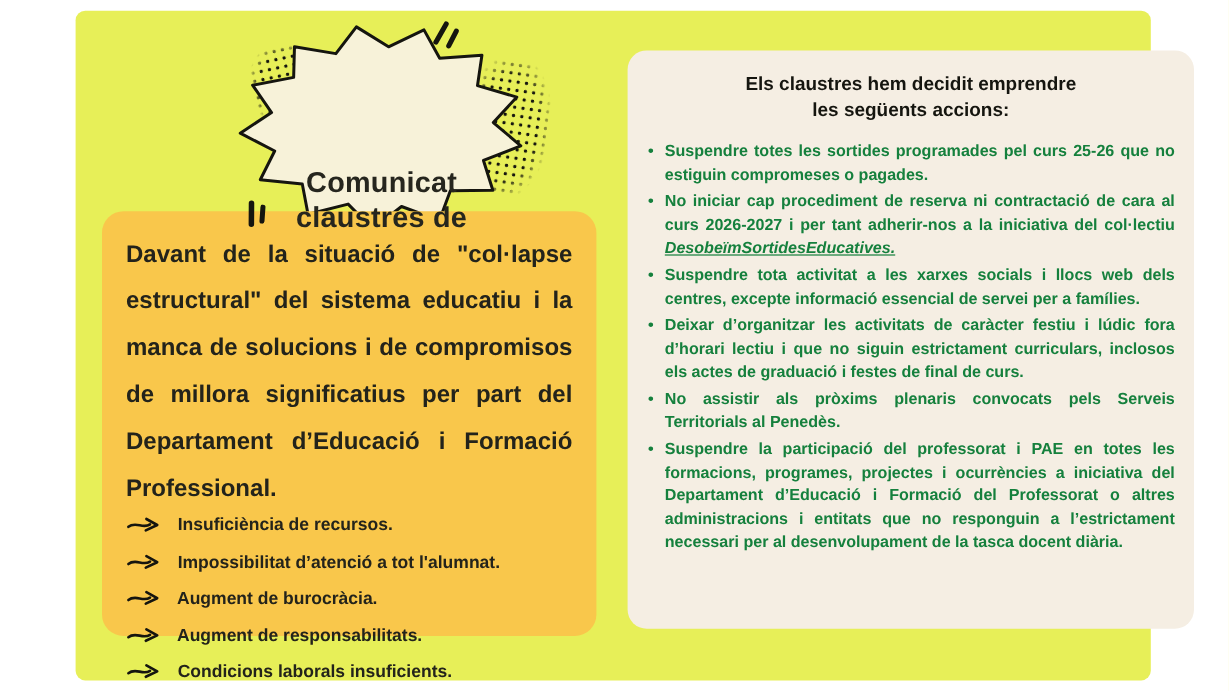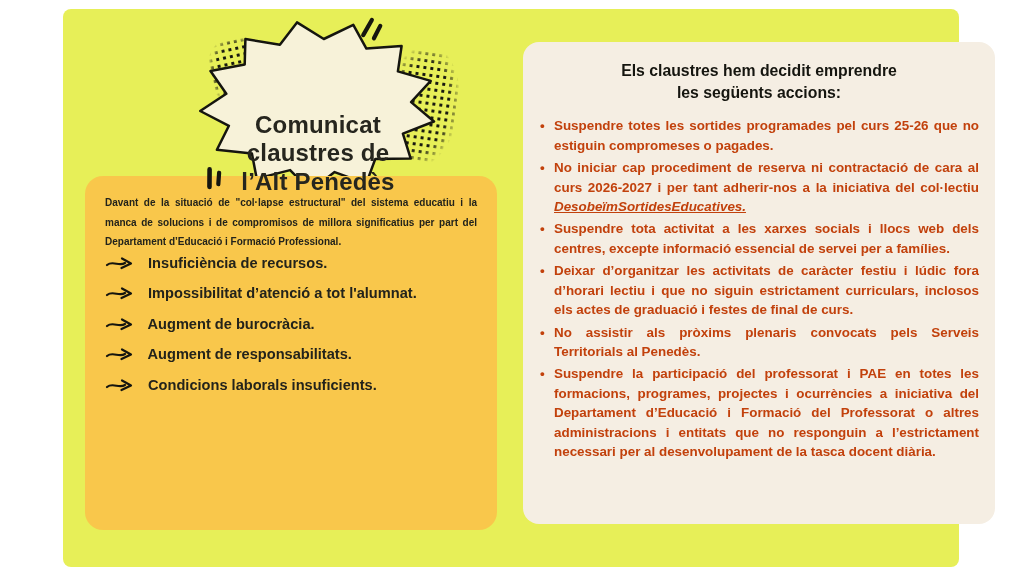--- a/index.html
+++ b/index.html
@@ -38,38 +38,38 @@
     font-size:24px;font-weight:700;line-height:1.18;color:#26261e;letter-spacing:.2px;
   }
   .accent-mark{position:absolute;z-index:3;}
   .accent-top{left:358px;top:14px;transform:rotate(6deg);}
   .accent-bottom{left:198px;top:168px;transform:rotate(24deg);}
   
   .left-panel{
     position:absolute;left:85px;top:176px;width:412px;height:354px;z-index:2;
     background:var(--left_panel_bg);border-radius:18px;padding:17px 20px 14px;
   }
-  .intro{font-size:10px;font-weight:700;text-align:justify;line-height:1.95;color:#23231b;}
+  .intro{font-size:20px;font-weight:700;text-align:justify;line-height:1.95;color:#23231b;}
   .issues{margin-top:0;}
   .issue{font-size:14.6px;font-weight:700;line-height:1.55;color:#23231b;margin-top:8px;}
   .issue:first-child{margin-top:0;}
   .arrow-icon svg{vertical-align:-3px;margin-right:9px;}
   
   .right-panel{
     position:absolute;left:523px;top:42px;width:472px;height:482px;z-index:2;
     background:var(--right_panel_bg);border-radius:16px;padding:18px 16px 12px;
   }
   .actions-heading{
     text-align:center;font-size:15.8px;font-weight:700;line-height:1.4;
     margin:0 0 12px;color:#15150f;
   }
   ul.actions{list-style:none;margin:0;padding:0;}
   ul.actions li{
     position:relative;padding-left:15px;margin-bottom:3px;
-    font-size:13.4px;font-weight:700;line-height:1.45;text-align:justify;color:#c2410c;
+    font-size:13.4px;font-weight:700;line-height:1.45;text-align:justify;color:#15803d;
   }
   ul.actions li::before{content:"\2022";position:absolute;left:1px;top:0;}
   .link-em{font-style:italic;text-decoration:underline;}
 </style>
 </head>
 <body>
 
 <div class="canvas">
   <div class="poster"></div>
 
@@ -77,21 +77,20 @@
   <div class="dots dots-right"></div>
 
   <svg class="burst-svg" viewBox="0 0 244 180">
     <polygon id="burst-poly" points="234.7,64.9 215.1,86.1 238.0,105.5 206.9,117.7 214.7,142.6 179.3,142.9 170.2,167.6 138.6,156.1 114.6,174.8 94.1,154.1 60.7,162.6 55.9,137.4 20.9,133.8 32.9,109.8 4.2,95.0 30.3,77.8 14.5,55.0 48.7,48.5 49.4,23.0 83.9,28.7 101.0,6.4 127.8,23.0 157.3,8.9 170.4,32.6 205.6,30.0 201.9,55.4" fill="var(--badge_bg)" stroke="#15150f" stroke-width="2.5" stroke-linejoin="round"></polygon>
   </svg>
 
   <div class="badge-title">
     <div>
       <div>Comunicat</div>
       <div>claustres de</div>
-      <div>l’Alt Penedès</div>
     </div>
   </div>
 
   <svg class="accent-mark accent-top" width="28" height="28" viewBox="0 0 28 28">
     <path d="M6 22 L13 6" stroke="#15150f" stroke-width="4.2" stroke-linecap="round" fill="none"></path>
     <path d="M17 24 L22 11" stroke="#15150f" stroke-width="4.2" stroke-linecap="round" fill="none"></path>
   </svg>
   <svg class="accent-mark accent-bottom" width="26" height="26" viewBox="0 0 26 26">
     <path d="M7 3 L14 19" stroke="#15150f" stroke-width="4.6" stroke-linecap="round" fill="none"></path>
     <path d="M17 2 L21 13" stroke="#15150f" stroke-width="4.2" stroke-linecap="round" fill="none"></path>

